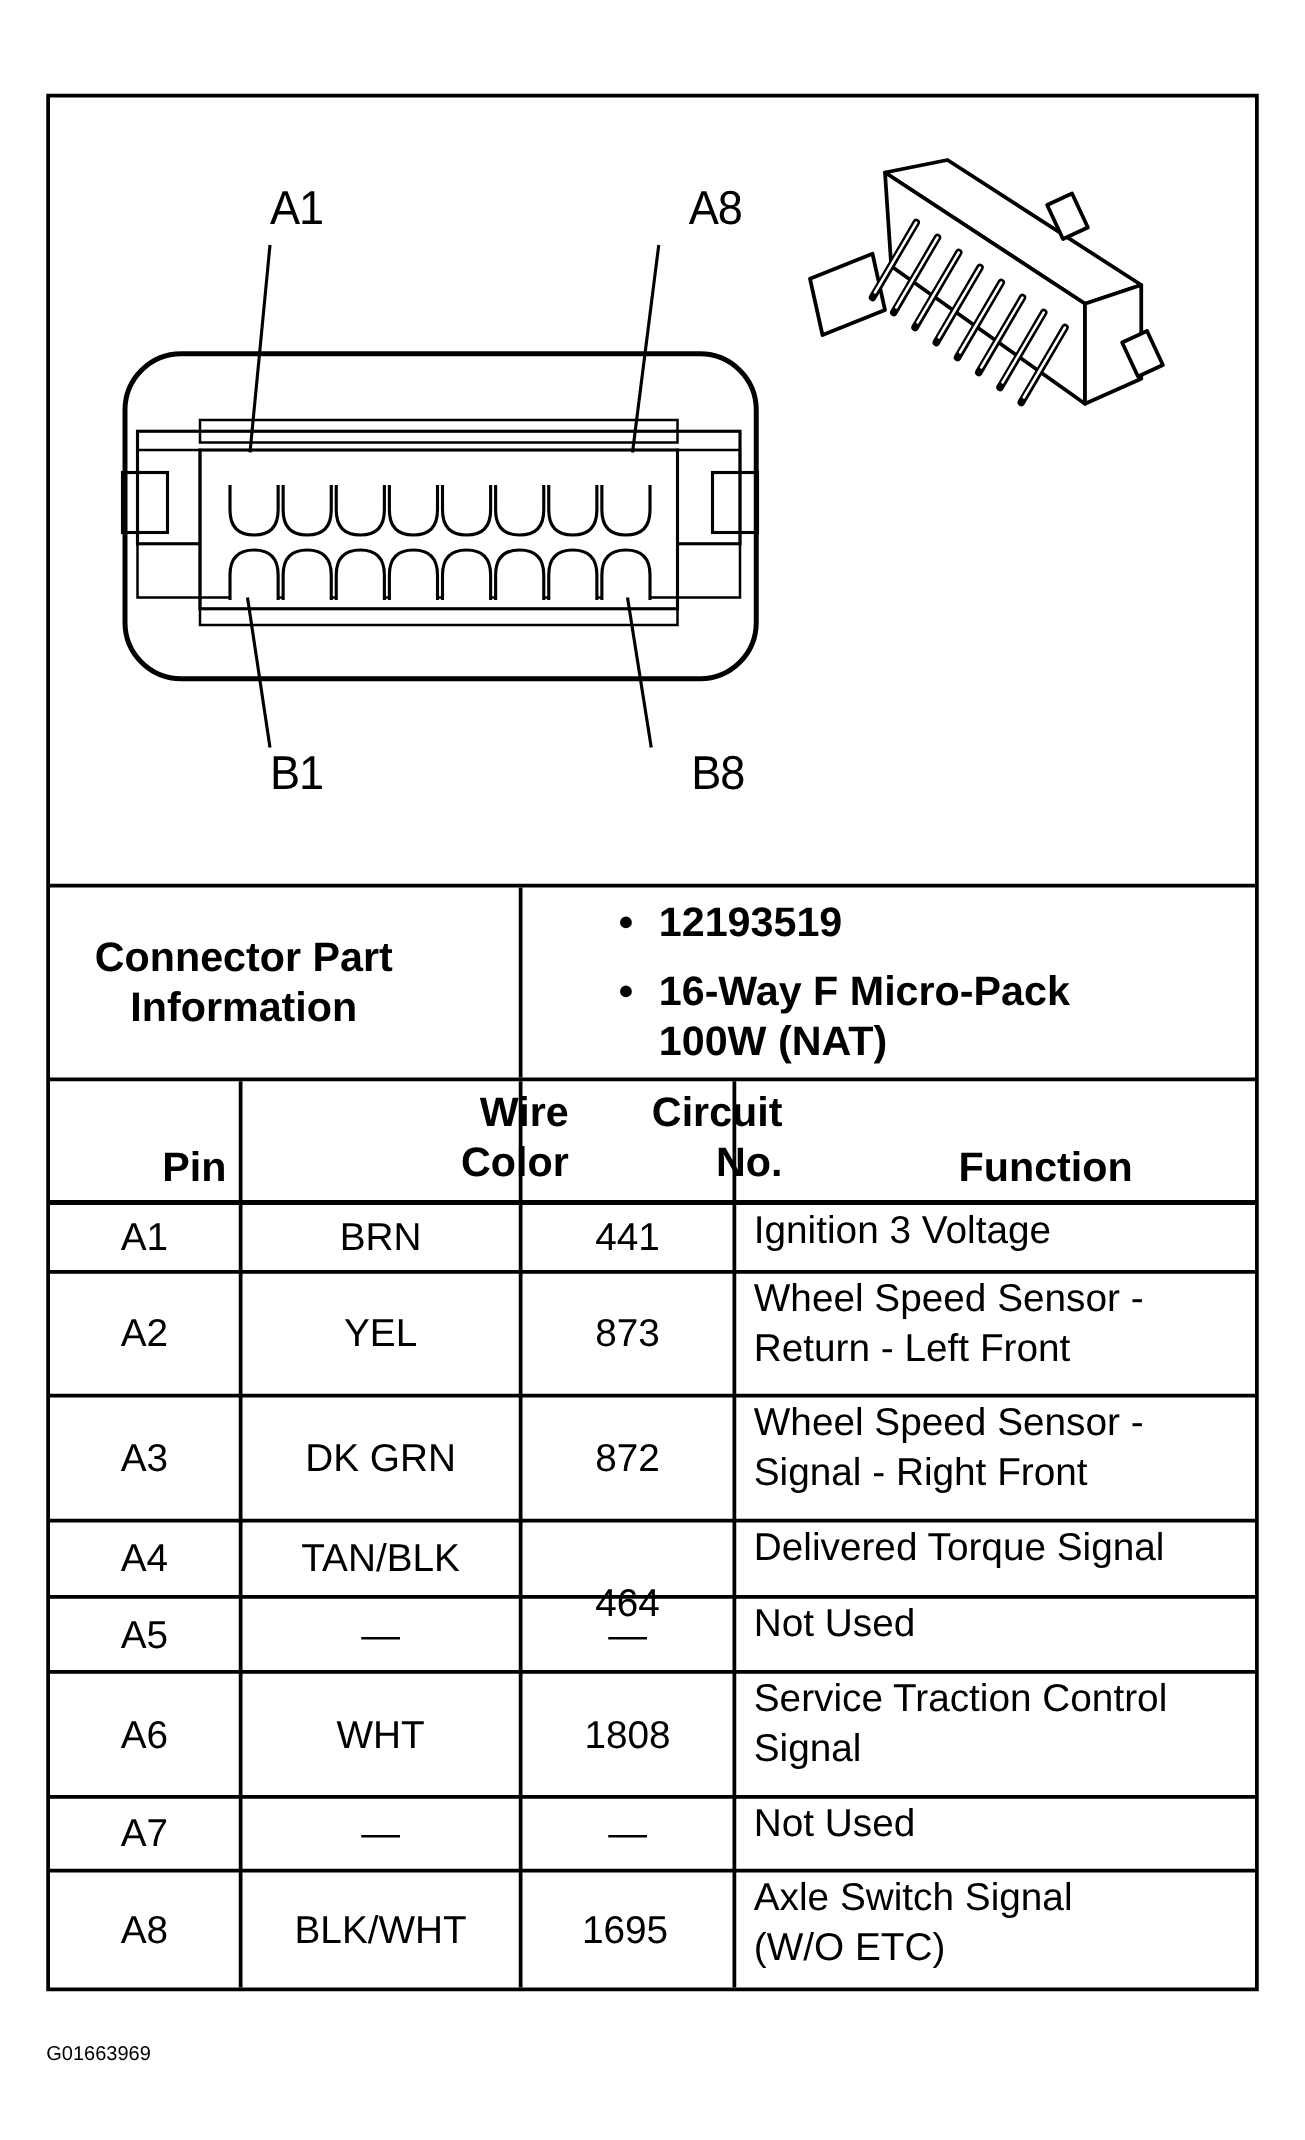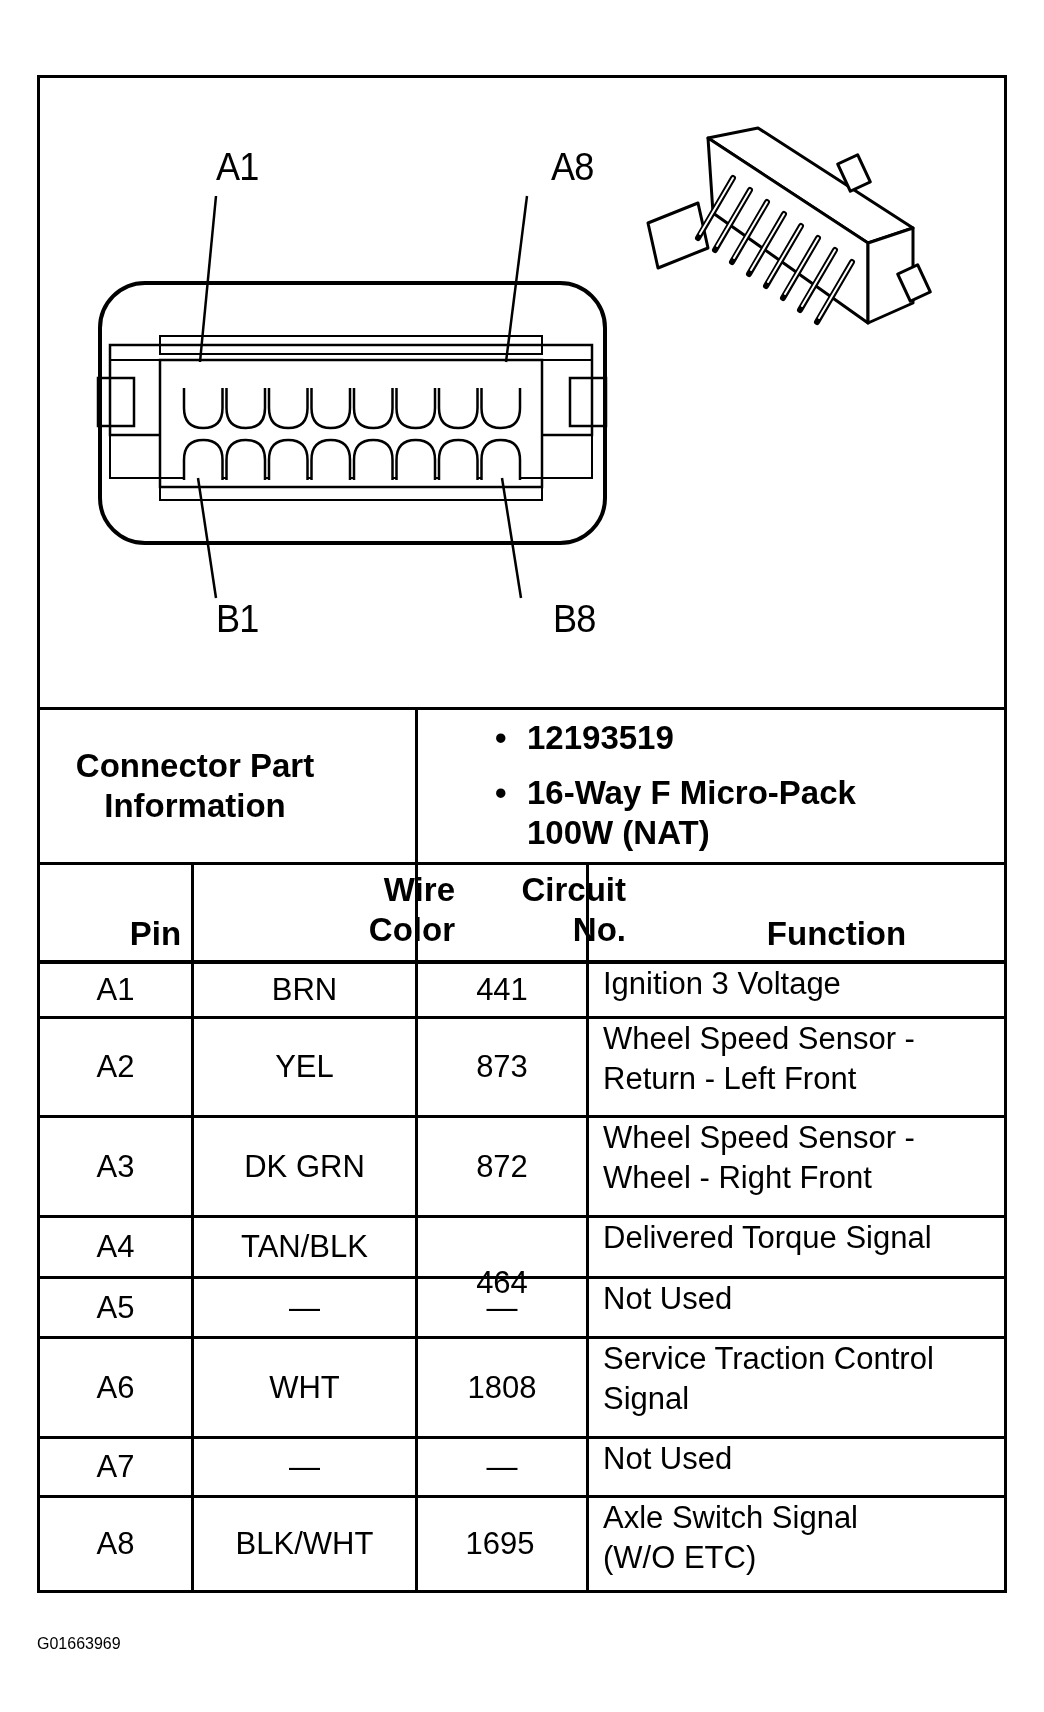--- a/index.html
+++ b/index.html
@@ -188,21 +188,21 @@
             <div>Return - Left Front</div>
           </div>
           <div class="hline" style="top: 1037px;"></div>
         </div>
         <div>
           <div class="cell body-cell" style="left: 0px; top: 1040px; width: 151px; height: 97px;">A3</div>
           <div class="cell body-cell" style="left: 154px; top: 1040px; width: 221px; height: 97px;">DK GRN</div>
           <div class="cell body-cell" style="left: 378px; top: 1040px; width: 168px; height: 97px;">872</div>
           <div class="cell body-cell func" style="left: 549px; top: 1040px; width: 415px; height: 97px; flex-direction: column; align-items: flex-start;">
             <div>Wheel Speed Sensor -</div>
-            <div>Wheel - Right Front</div>
+            <div>Signal - Right Front</div>
           </div>
           <div class="hline" style="top: 1137px;"></div>
         </div>
         <div>
           <div class="cell body-cell" style="left: 0px; top: 1140px; width: 151px; height: 58px;">A4</div>
           <div class="cell body-cell" style="left: 154px; top: 1140px; width: 221px; height: 58px;">TAN/BLK</div>
           <div class="cell body-cell" style="left: 378px; top: 1176px; width: 168px; height: 58px;">464</div>
           <div class="cell body-cell func" style="left: 549px; top: 1140px; width: 415px; height: 58px; flex-direction: column; align-items: flex-start;">
             <div>Delivered Torque Signal</div>
           </div>

